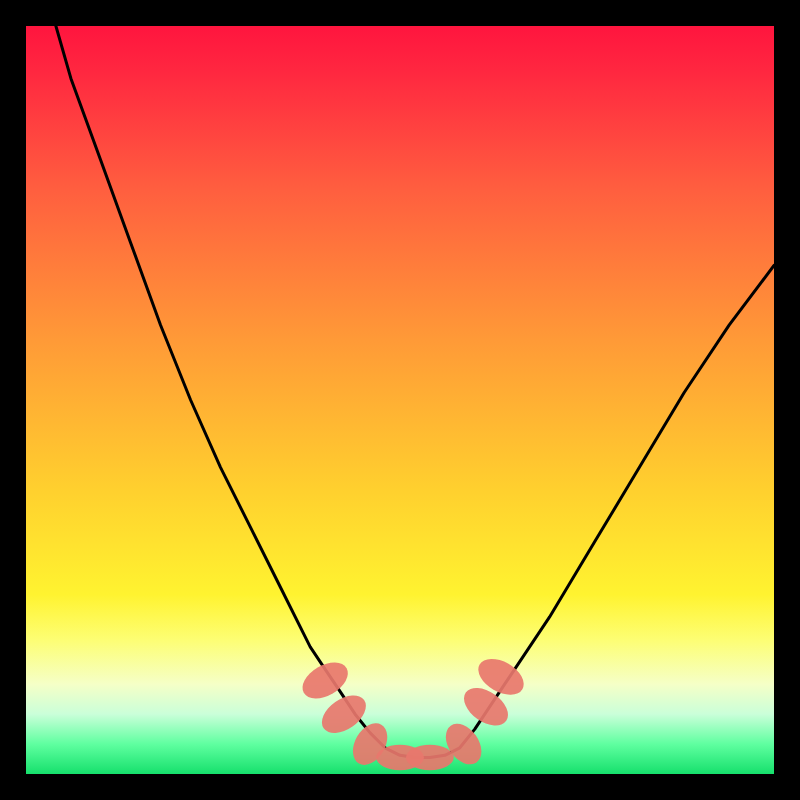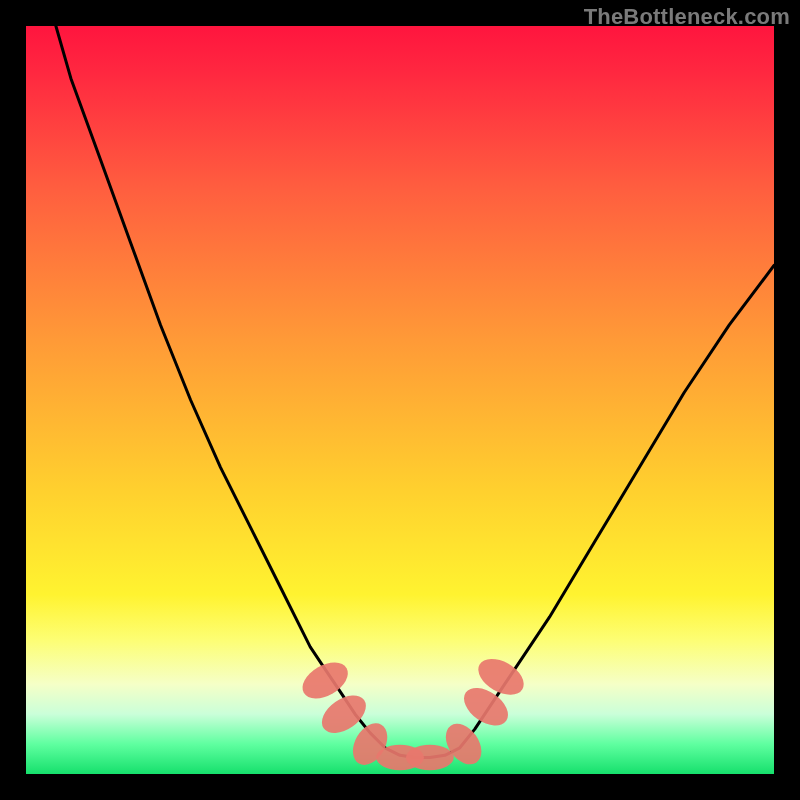--- a/index.html
+++ b/index.html
@@ -66,14 +66,13 @@
           <ellipse cx="317.9" cy="688.2" rx="15.0" ry="24.7" fill="#e8776d" fill-opacity="0.92" transform="rotate(55 317.9 688.2)"></ellipse>
           <ellipse cx="344.1" cy="718.1" rx="15.0" ry="22.4" fill="#e8776d" fill-opacity="0.92" transform="rotate(30 344.1 718.1)"></ellipse>
           <ellipse cx="374.0" cy="731.5" rx="23.9" ry="12.7" fill="#e8776d" fill-opacity="0.92" transform="rotate(0 374.0 731.5)"></ellipse>
           <ellipse cx="403.9" cy="731.5" rx="23.9" ry="12.7" fill="#e8776d" fill-opacity="0.92" transform="rotate(0 403.9 731.5)"></ellipse>
           <ellipse cx="437.6" cy="718.1" rx="15.0" ry="22.4" fill="#e8776d" fill-opacity="0.92" transform="rotate(-35 437.6 718.1)"></ellipse>
           <ellipse cx="460.0" cy="680.7" rx="15.0" ry="24.7" fill="#e8776d" fill-opacity="0.92" transform="rotate(-55 460.0 680.7)"></ellipse>
           <ellipse cx="475.0" cy="650.8" rx="15.0" ry="24.7" fill="#e8776d" fill-opacity="0.92" transform="rotate(-60 475.0 650.8)"></ellipse>
         </g>
     </svg>
   </div>
-  <div class="watermark">TheBottleneck.com</div>
 </div>
 
 </body></html>

